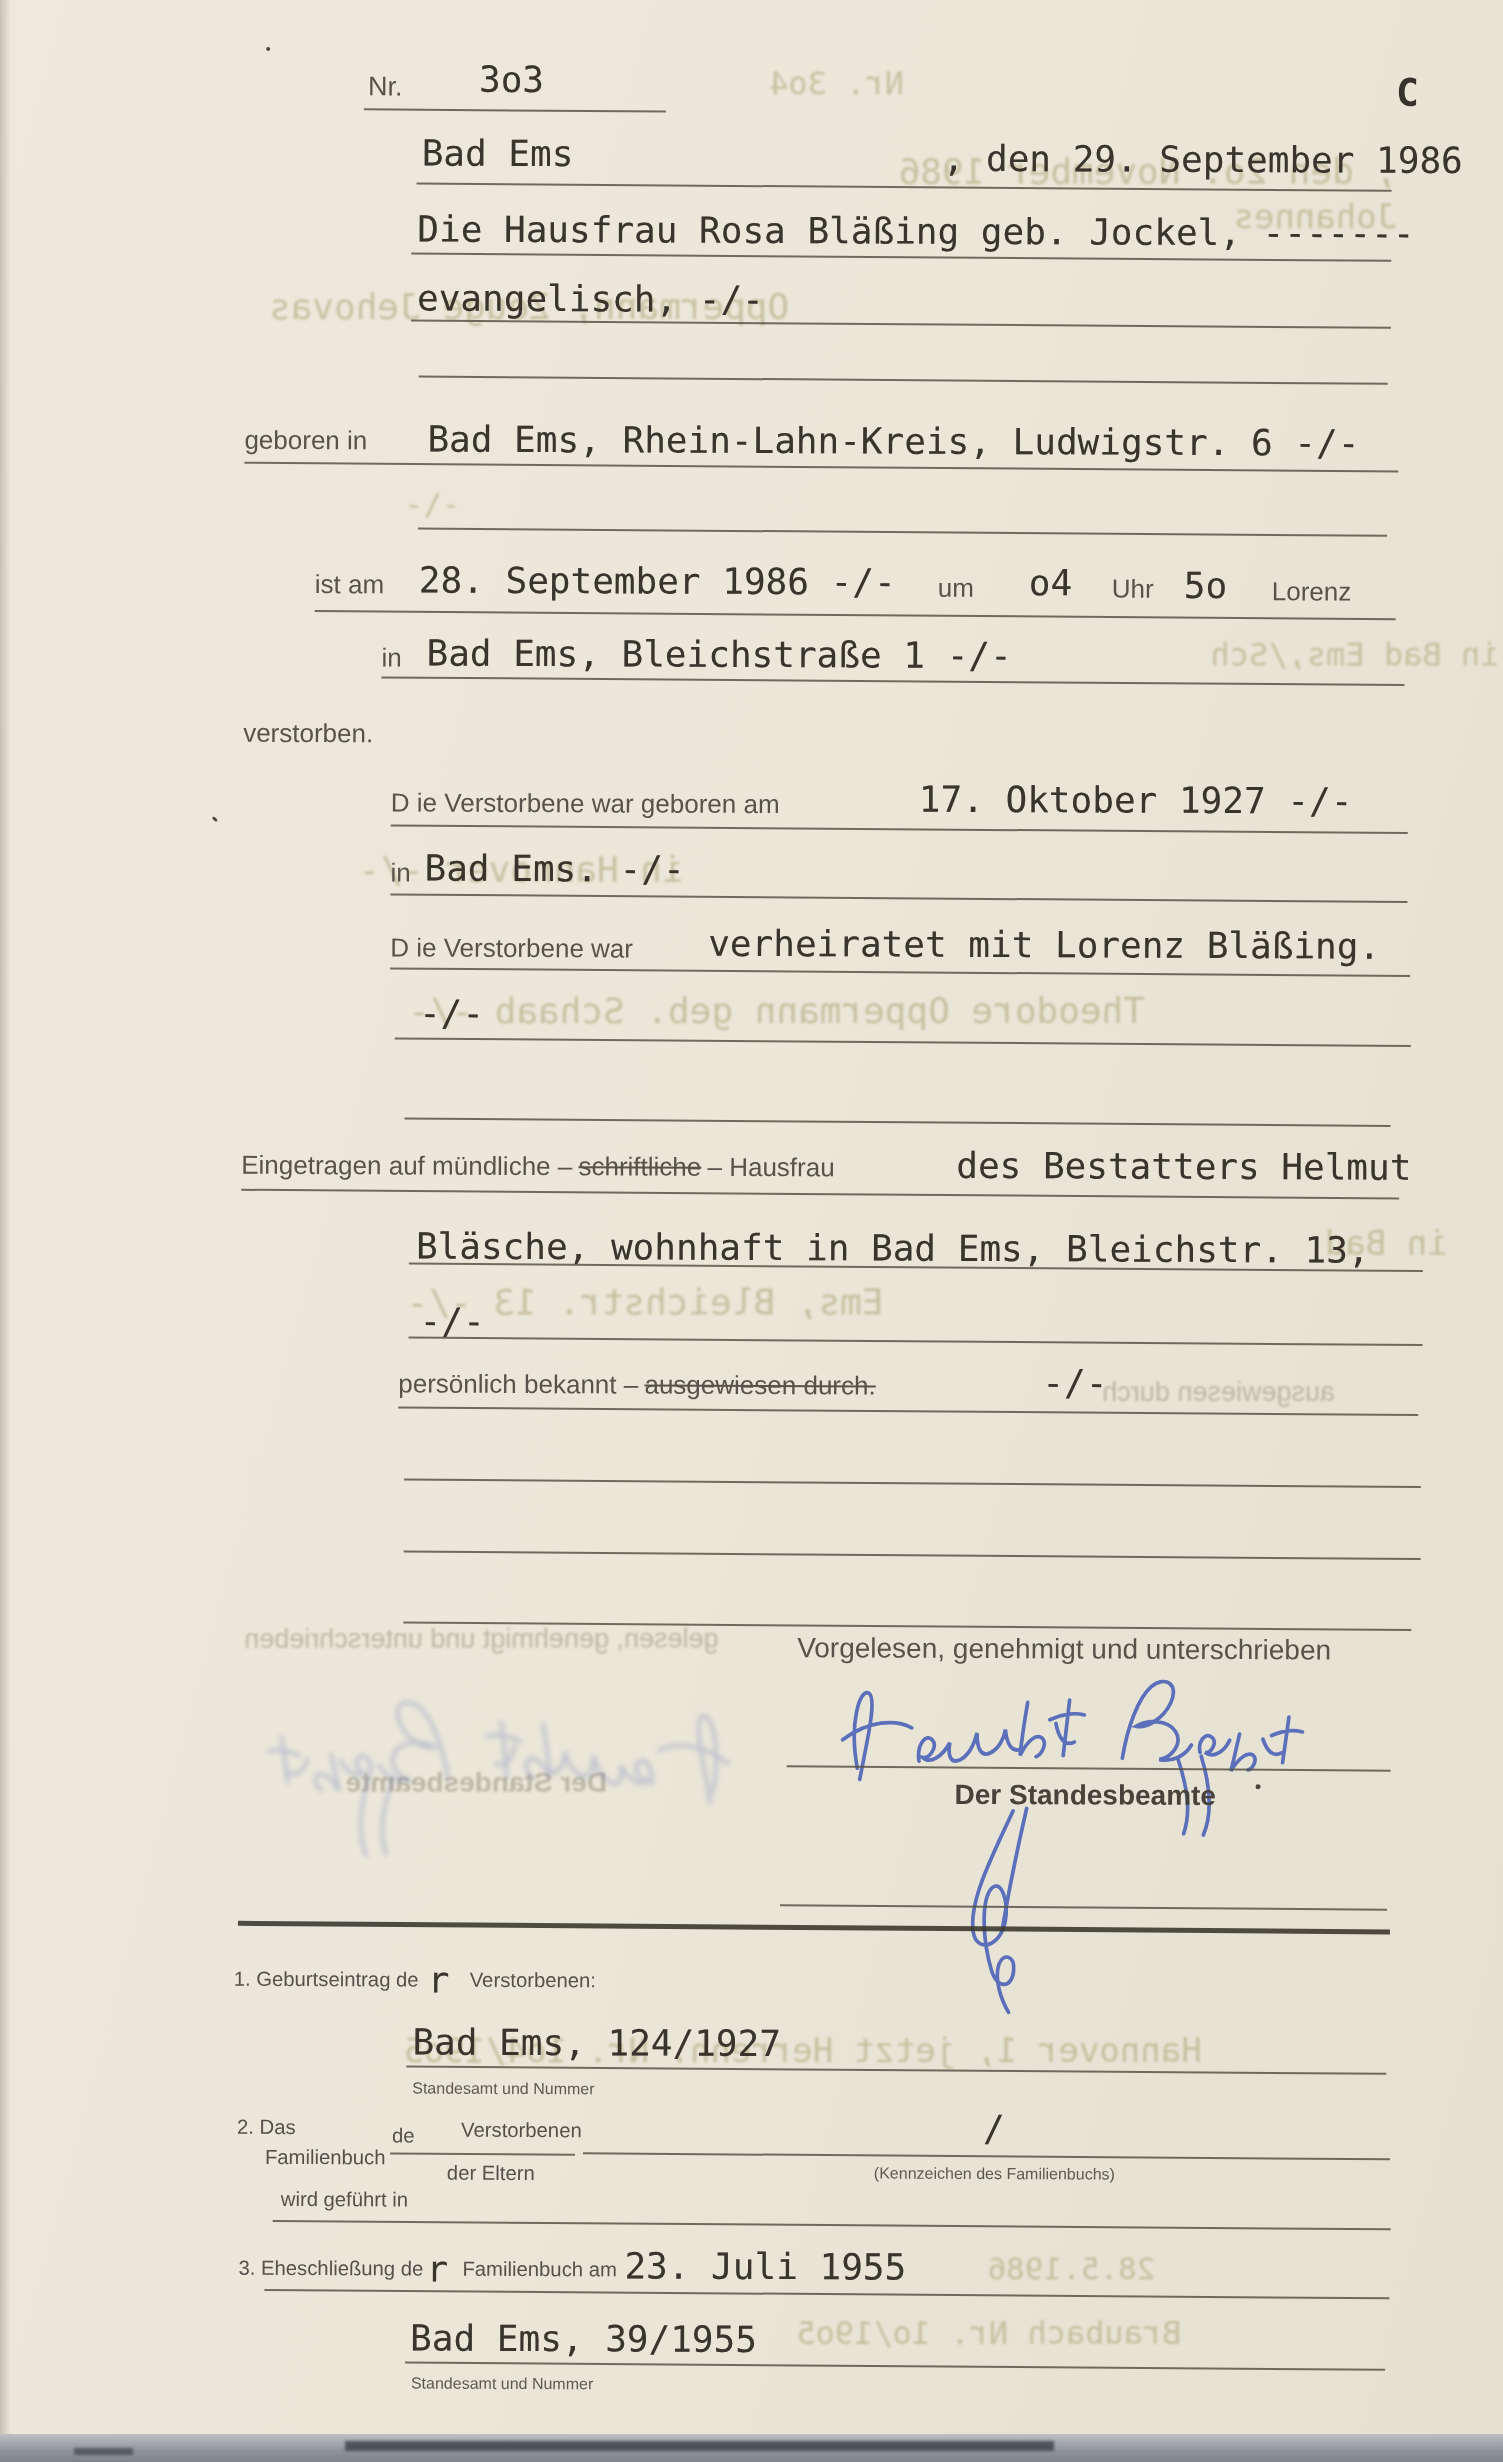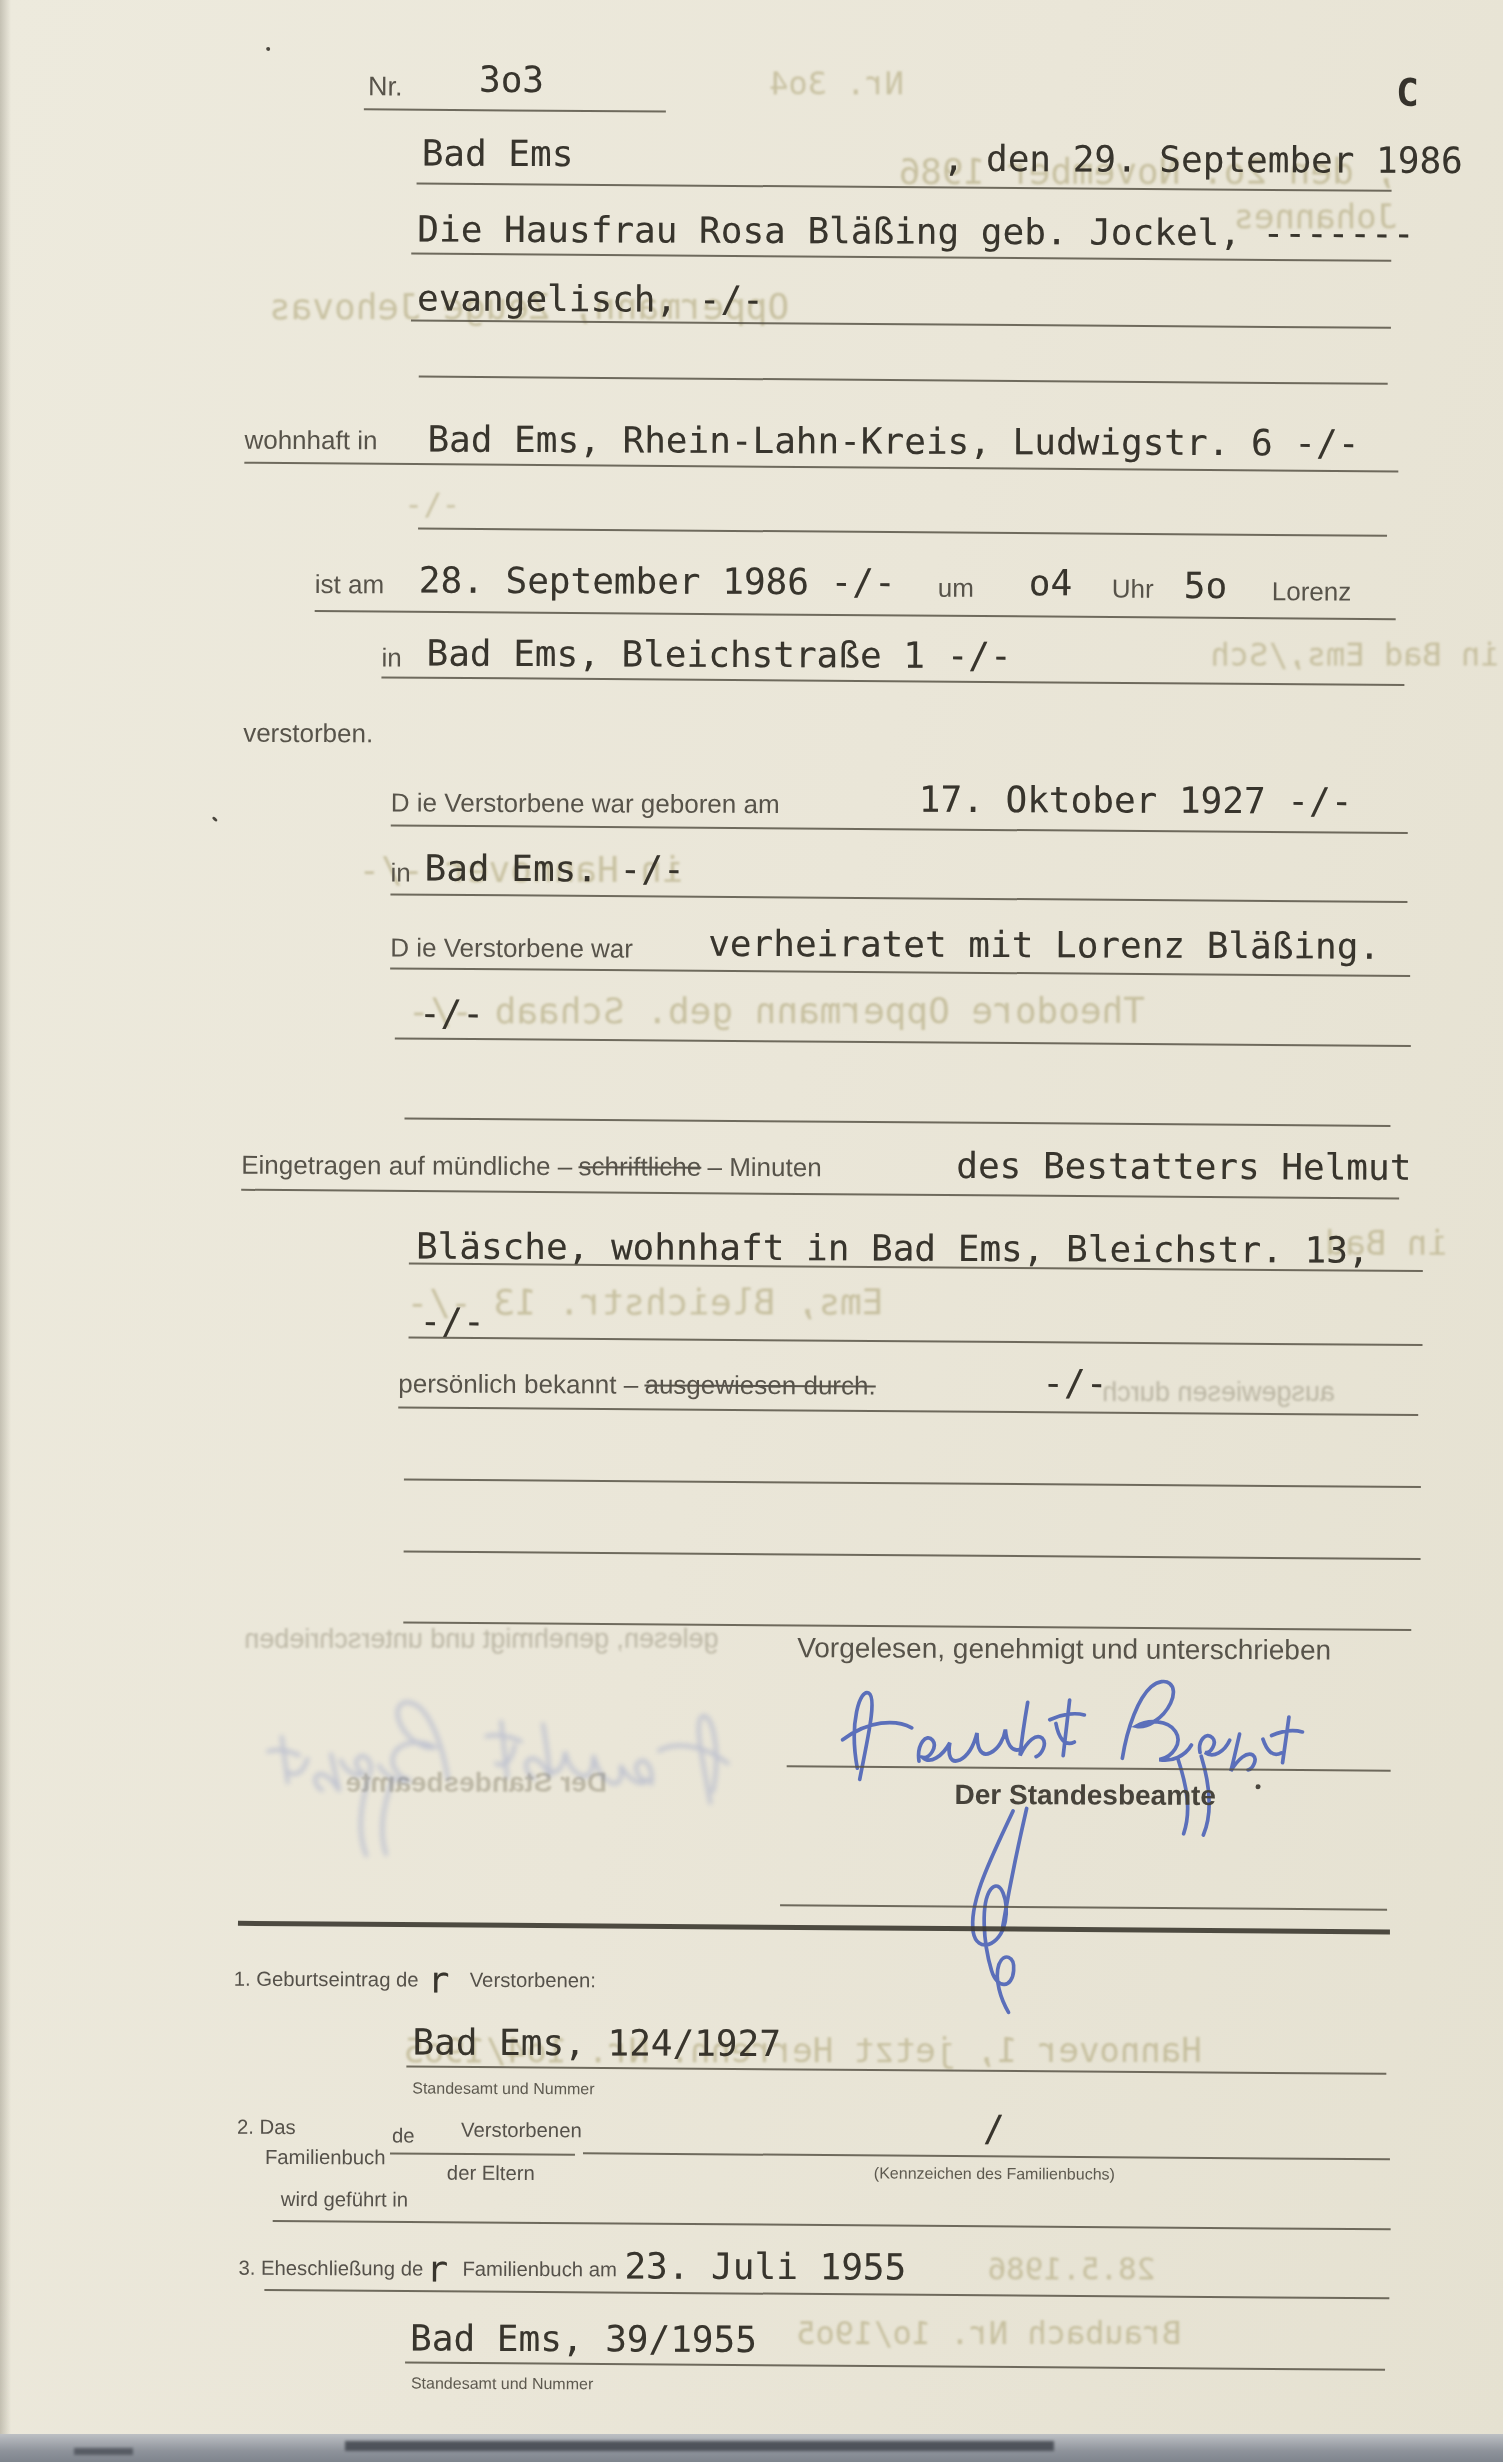--- a/index.html
+++ b/index.html
@@ -67,21 +67,21 @@
     <div class="pos tw" style="left:417px;top:137px">Bad Ems</div>
     <div class="pos tw" style="left:938px;top:140px">, den 29. September 1986</div>
     <div class="rule" style="left:412px;top:184px;width:975px"></div>
 
     <div class="pos tw" style="left:413px;top:213px">Die Hausfrau Rosa Bläßing geb. Jockel, -------</div>
     <div class="rule" style="left:407px;top:254px;width:980px"></div>
     <div class="pos tw" style="left:413px;top:282px">evangelisch, -/-</div>
     <div class="rule" style="left:407px;top:321px;width:980px"></div>
     <div class="rule" style="left:415px;top:377px;width:969px"></div>
 
-    <div class="pos pr" style="left:241px;top:429px">wohnhaft in</div>
+    <div class="pos pr" style="left:241px;top:429px">geboren in</div>
     <div class="pos tw" style="left:424px;top:423px">Bad Ems, Rhein-Lahn-Kreis, Ludwigstr. 6 -/-</div>
     <div class="rule" style="left:241px;top:464px;width:1154px"></div>
     <div class="rule" style="left:415px;top:529px;width:969px"></div>
 
     <div class="pos pr" style="left:312px;top:573px">ist am</div>
     <div class="pos tw" style="left:416px;top:564px">28. September 1986 -/-</div>
     <div class="pos pr" style="left:935px;top:574px">um</div>
     <div class="pos tw" style="left:1026px;top:564px">o4</div>
     <div class="pos pr" style="left:1109px;top:574px">Uhr</div>
     <div class="pos tw" style="left:1181px;top:566px">5o</div>
@@ -101,21 +101,21 @@
     <div class="rule" style="left:389px;top:895px;width:1017px"></div>
 
     <div class="pos pr" style="left:389px;top:936px">D ie Verstorbene war</div>
     <div class="pos tw" style="left:707px;top:926px">verheiratet mit Lorenz Bläßing.</div>
     <div class="rule" style="left:389px;top:969px;width:1020px"></div>
     <div class="pos tw" style="left:418px;top:997px">-/-</div>
     <div class="rule" style="left:394px;top:1039px;width:1016px"></div>
     <div class="rule" style="left:404px;top:1119px;width:986px"></div>
 
     <div class="pos pr" style="left:241px;top:1154px">
-      <span>Eingetragen auf mündliche –</span><span class="struck">schriftliche</span><span>– Minuten</span>
+      <span>Eingetragen auf mündliche –</span><span class="struck">schriftliche</span><span>– Hausfrau</span>
     </div>
     <div class="pos tw" style="left:956px;top:1147px">des Bestatters Helmut</div>
     <div class="rule" style="left:241px;top:1191px;width:1158px"></div>
     <div class="pos tw" style="left:416px;top:1230px">Bläsche, wohnhaft in Bad Ems, Bleichstr. 13,</div>
     <div class="rule" style="left:409px;top:1264px;width:1014px"></div>
     <div class="pos tw" style="left:420px;top:1305px">-/-</div>
     <div class="rule" style="left:409px;top:1338px;width:1014px"></div>
 
     <div class="pos pr" style="left:399px;top:1372px">
       <span>persönlich bekannt –</span><span class="struck">ausgewiesen durch.</span>

